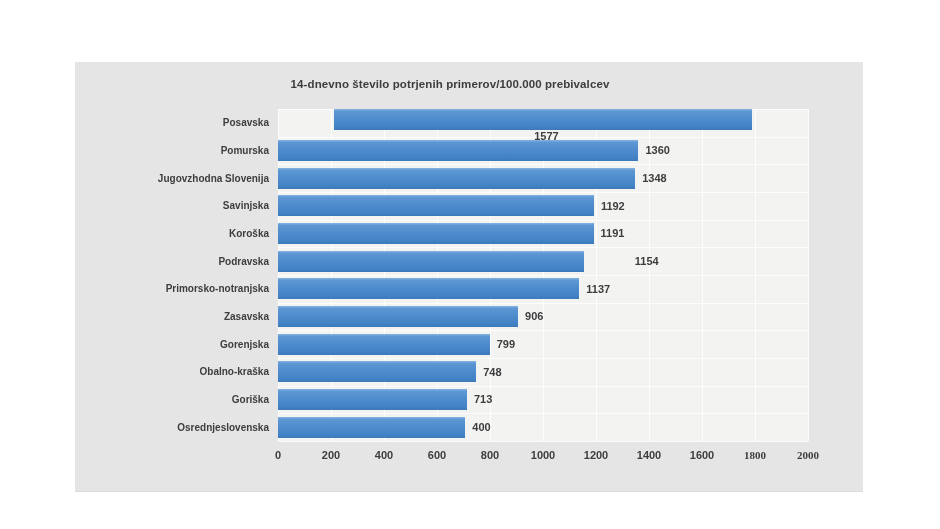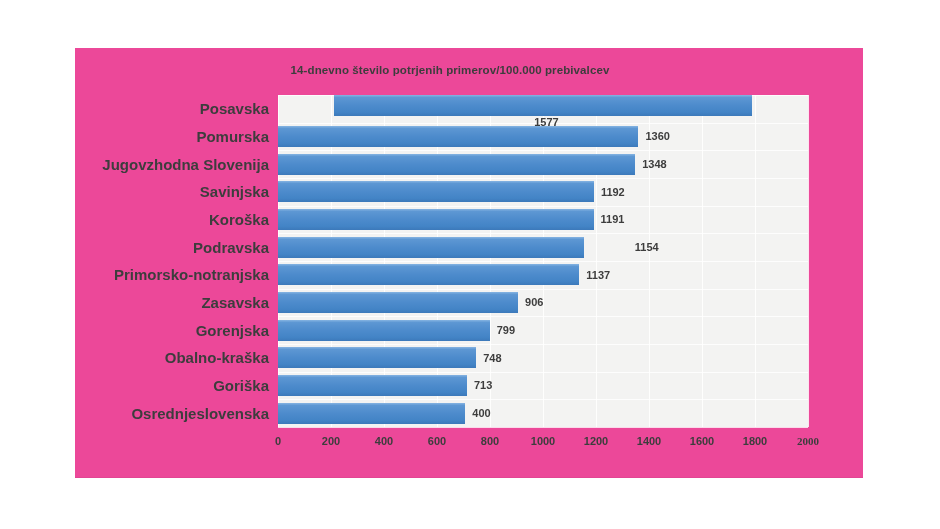--- a/index.html
+++ b/index.html
@@ -9,22 +9,22 @@
     font-family: "Liberation Sans", "DejaVu Sans", sans-serif;
     position: relative;
     overflow: hidden;
   }
   .canvas {
     position: absolute; left: 0; top: 0; width: 940px; height: 529px;
     background: #ffffff;
   }
   .panel {
     position: absolute;
-    left: 75px; top: 48px; width: 788px; height: 430px;
-    background: #ec4899;
+    left: 75px; top: 62px; width: 788px; height: 430px;
+    background: #e5e5e5;
     border-bottom: 1px solid rgba(0,0,0,0.04);
   }
   .chart-title {
     position: absolute;
     left: 0; top: 16px; width: 750px;
     text-align: center;
     font-size: 11.5px;
     font-weight: bold;
     color: #3d3d3d;
     letter-spacing: 0.1px;
@@ -34,21 +34,21 @@
     left: 0; top: 47px; width: 203px; height: 332px;
   }
   .cat-label {
     position: absolute;
     left: 0; width: 203px;
     height: 27.667px;
     display: flex;
     align-items: center;
     justify-content: flex-end;
     padding-right: 9px;
-    font-size: 15px;
+    font-size: 10px;
     font-weight: bold;
     color: #3d3d3d;
     white-space: nowrap;
   }
   .plot {
     position: absolute;
     left: 203px; top: 47px; width: 530px; height: 332px;
     background: #f3f3f2;
   }
   .vgrid {
@@ -194,17 +194,17 @@
     <div class="ticks-row">
         <span class="tick-label" style="left: 0%;">0</span>
         <span class="tick-label" style="left: 10%;">200</span>
         <span class="tick-label" style="left: 20%;">400</span>
         <span class="tick-label" style="left: 30%;">600</span>
         <span class="tick-label" style="left: 40%;">800</span>
         <span class="tick-label" style="left: 50%;">1000</span>
         <span class="tick-label" style="left: 60%;">1200</span>
         <span class="tick-label" style="left: 70%;">1400</span>
         <span class="tick-label" style="left: 80%;">1600</span>
-        <span class="tick-label" style="left: 90%;">1800</span>
+        <span class="tick-label" style="left: 90%; font-family: Liberation Serif, serif;">1800</span>
         <span class="tick-label" style="left: 100%; font-family: Liberation Serif, serif;">2000</span>
       </div>
   </div>
 </div>
 
 </body></html>

